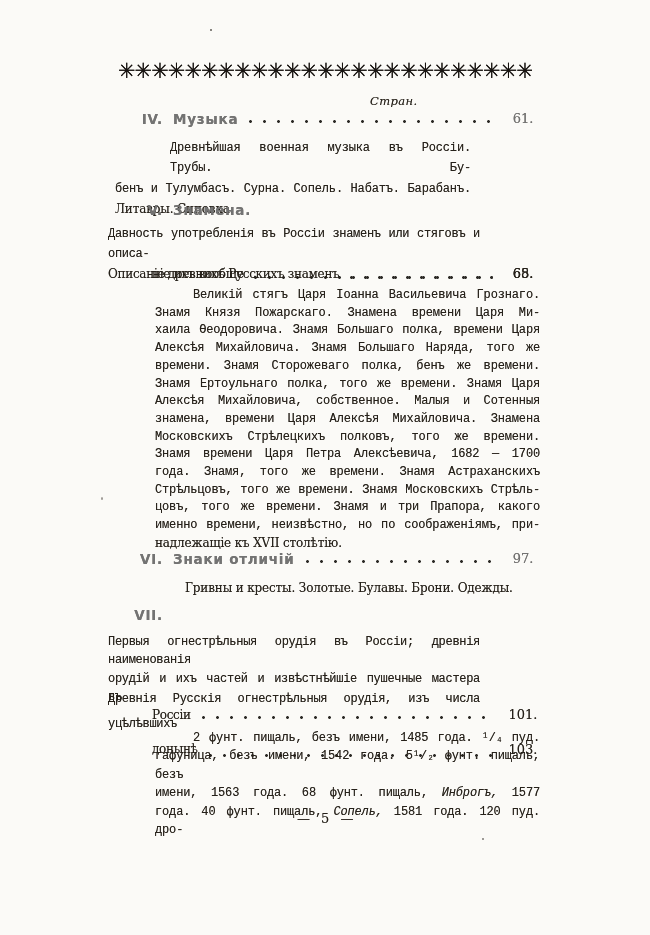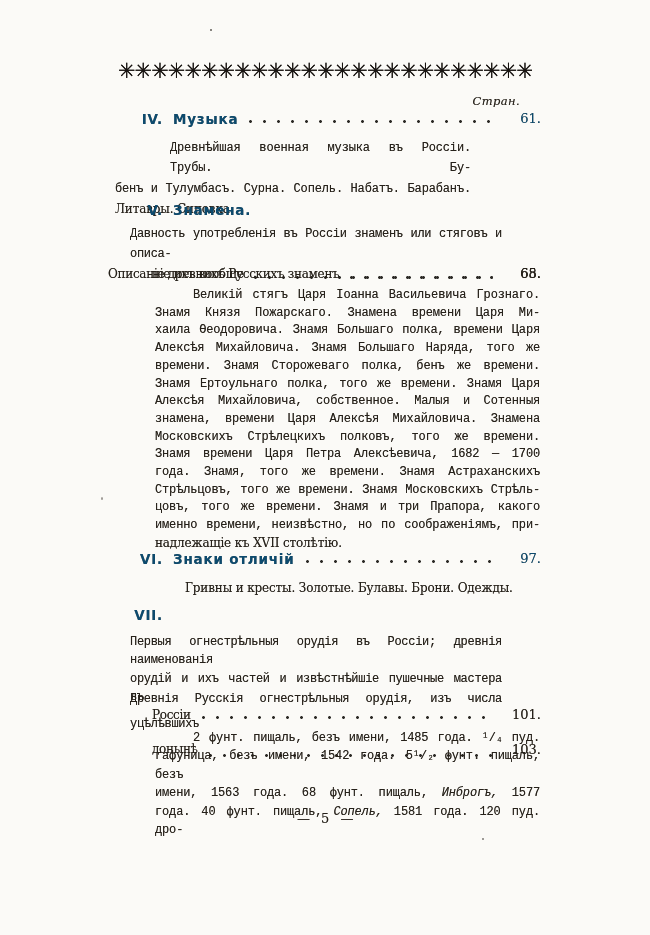--- a/index.html
+++ b/index.html
@@ -11,21 +11,21 @@
     text-shadow:0 0 .3px rgba(38,33,26,.55);
   }
   
   .ornament{
     position:absolute;top:60px;left:118px;width:414px;height:22px;
     overflow:hidden;white-space:nowrap;text-align:center;
     font-family:"DejaVu Sans",sans-serif;font-size:21px;line-height:22px;
     letter-spacing:-1px;color:#171310;text-shadow:0 0 .6px #171310;
   }
   .stran{
-    position:absolute;top:94px;left:370px;width:150px;text-align:right;
+    position:absolute;top:94px;left:370px;width:150px;
     font-style:italic;font-size:11.5px;letter-spacing:.4px;color:#2a251e;
   }
   .footer{
     position:absolute;top:811px;left:108px;width:435px;text-align:center;
     font-size:13px;letter-spacing:.5px;word-spacing:6px;
   }
   .speck{position:absolute;background:#3b362f;border-radius:50%;}
   .sp1{left:210px;top:29px;width:2px;height:2px;opacity:.8;}
   .sp2{left:482px;top:838px;width:2px;height:2px;opacity:.65;}
   .sp3{left:101px;top:497px;width:2px;height:3px;opacity:.5;}
@@ -41,36 +41,36 @@
   .sec5{top:287px;left:155px;width:385px;line-height:17.7px;}
   .sec6{top:550px;left:133px;width:408px;}
   .sec7{top:579px;left:155px;width:385px;line-height:18px;}
   .sec8{top:606px;left:133px;}
   .sec9{top:633px;left:108px;width:433px;line-height:18.3px;}
   .sec10{top:687px;left:108px;width:433px;line-height:25px;}
   .sec11{top:729px;left:155px;width:385px;line-height:18.4px;}
 
   .heading{
     font-family:"DejaVu Sans","Liberation Sans",sans-serif;font-weight:700;
-    font-size:13.5px;letter-spacing:.8px;color:#0c4a6e;line-height:18px;
+    font-size:13.5px;letter-spacing:.8px;color:#737373;line-height:18px;
   }
   .hrow{display:flex;align-items:flex-end;}
   .htext{display:flex;white-space:nowrap;}
   .hnum{width:30px;text-align:right;margin-right:10px;flex:0 0 auto;}
 
   .entry,.para{font-size:12px;}
   .entry{letter-spacing:-.3px;}
   .para{letter-spacing:-.15px;}
-  .entry .eline{width:372px;margin-left:22px;}
+  .entry .eline{width:372px;}
   .elast{display:flex;align-items:flex-end;}
   .etext{white-space:nowrap;}
   .cont{margin-left:44px;}
   .pagenum{
     font-family:"DejaVu Serif","Liberation Serif",serif;font-weight:400;
-    font-size:13px;letter-spacing:0;width:36px;text-align:right;flex:0 0 auto;
+    font-size:13px;letter-spacing:0;width:36px;text-align:center;flex:0 0 auto;
   }
   .leader{
     flex:1 1 auto;height:4px;margin:0 12px 4px 11px;
     background-image:radial-gradient(circle at 1.5px 1.5px,#2c2a26 1.2px,rgba(0,0,0,0) 1.6px);
     background-size:14px 4px;background-repeat:repeat-x;background-position:0 0;
   }
   .j{text-align:justify;text-align-last:justify;font-family:Liberation Mono, monospace;}
   .sec1 .ind{padding-left:55px;}
   .sec5 .ind{padding-left:38px;}
   .sec7 .ind{padding-left:30px;}

